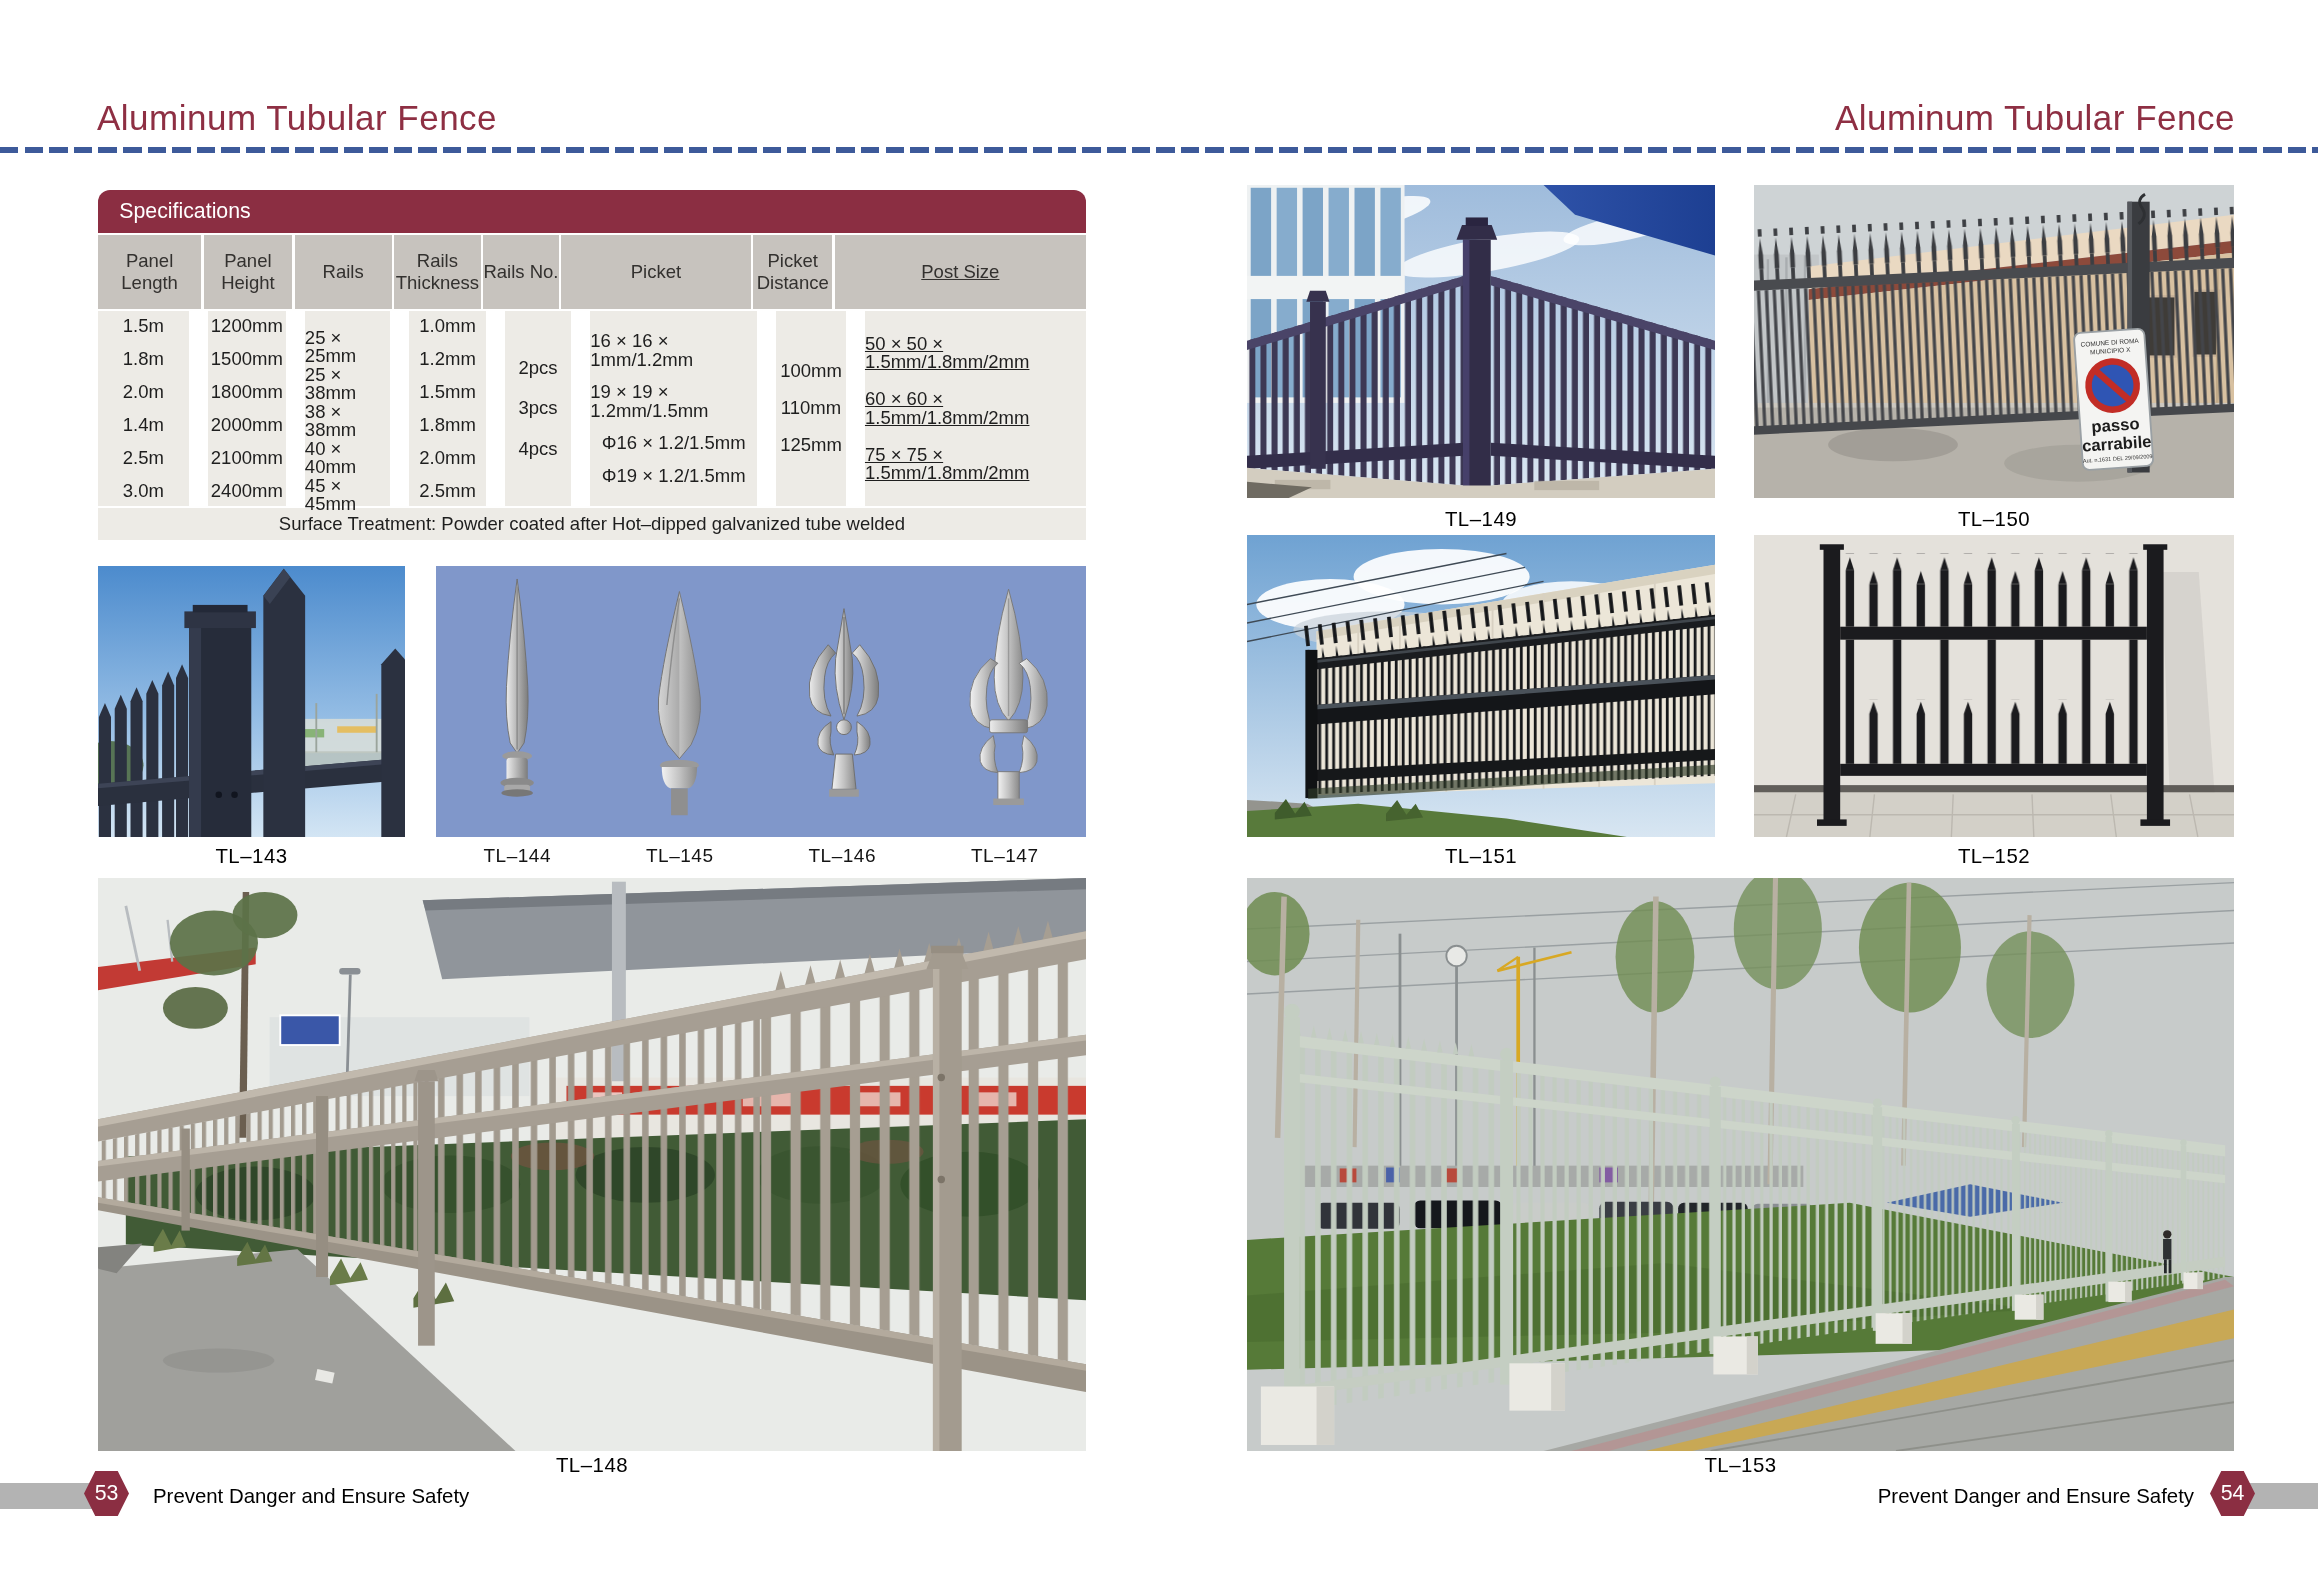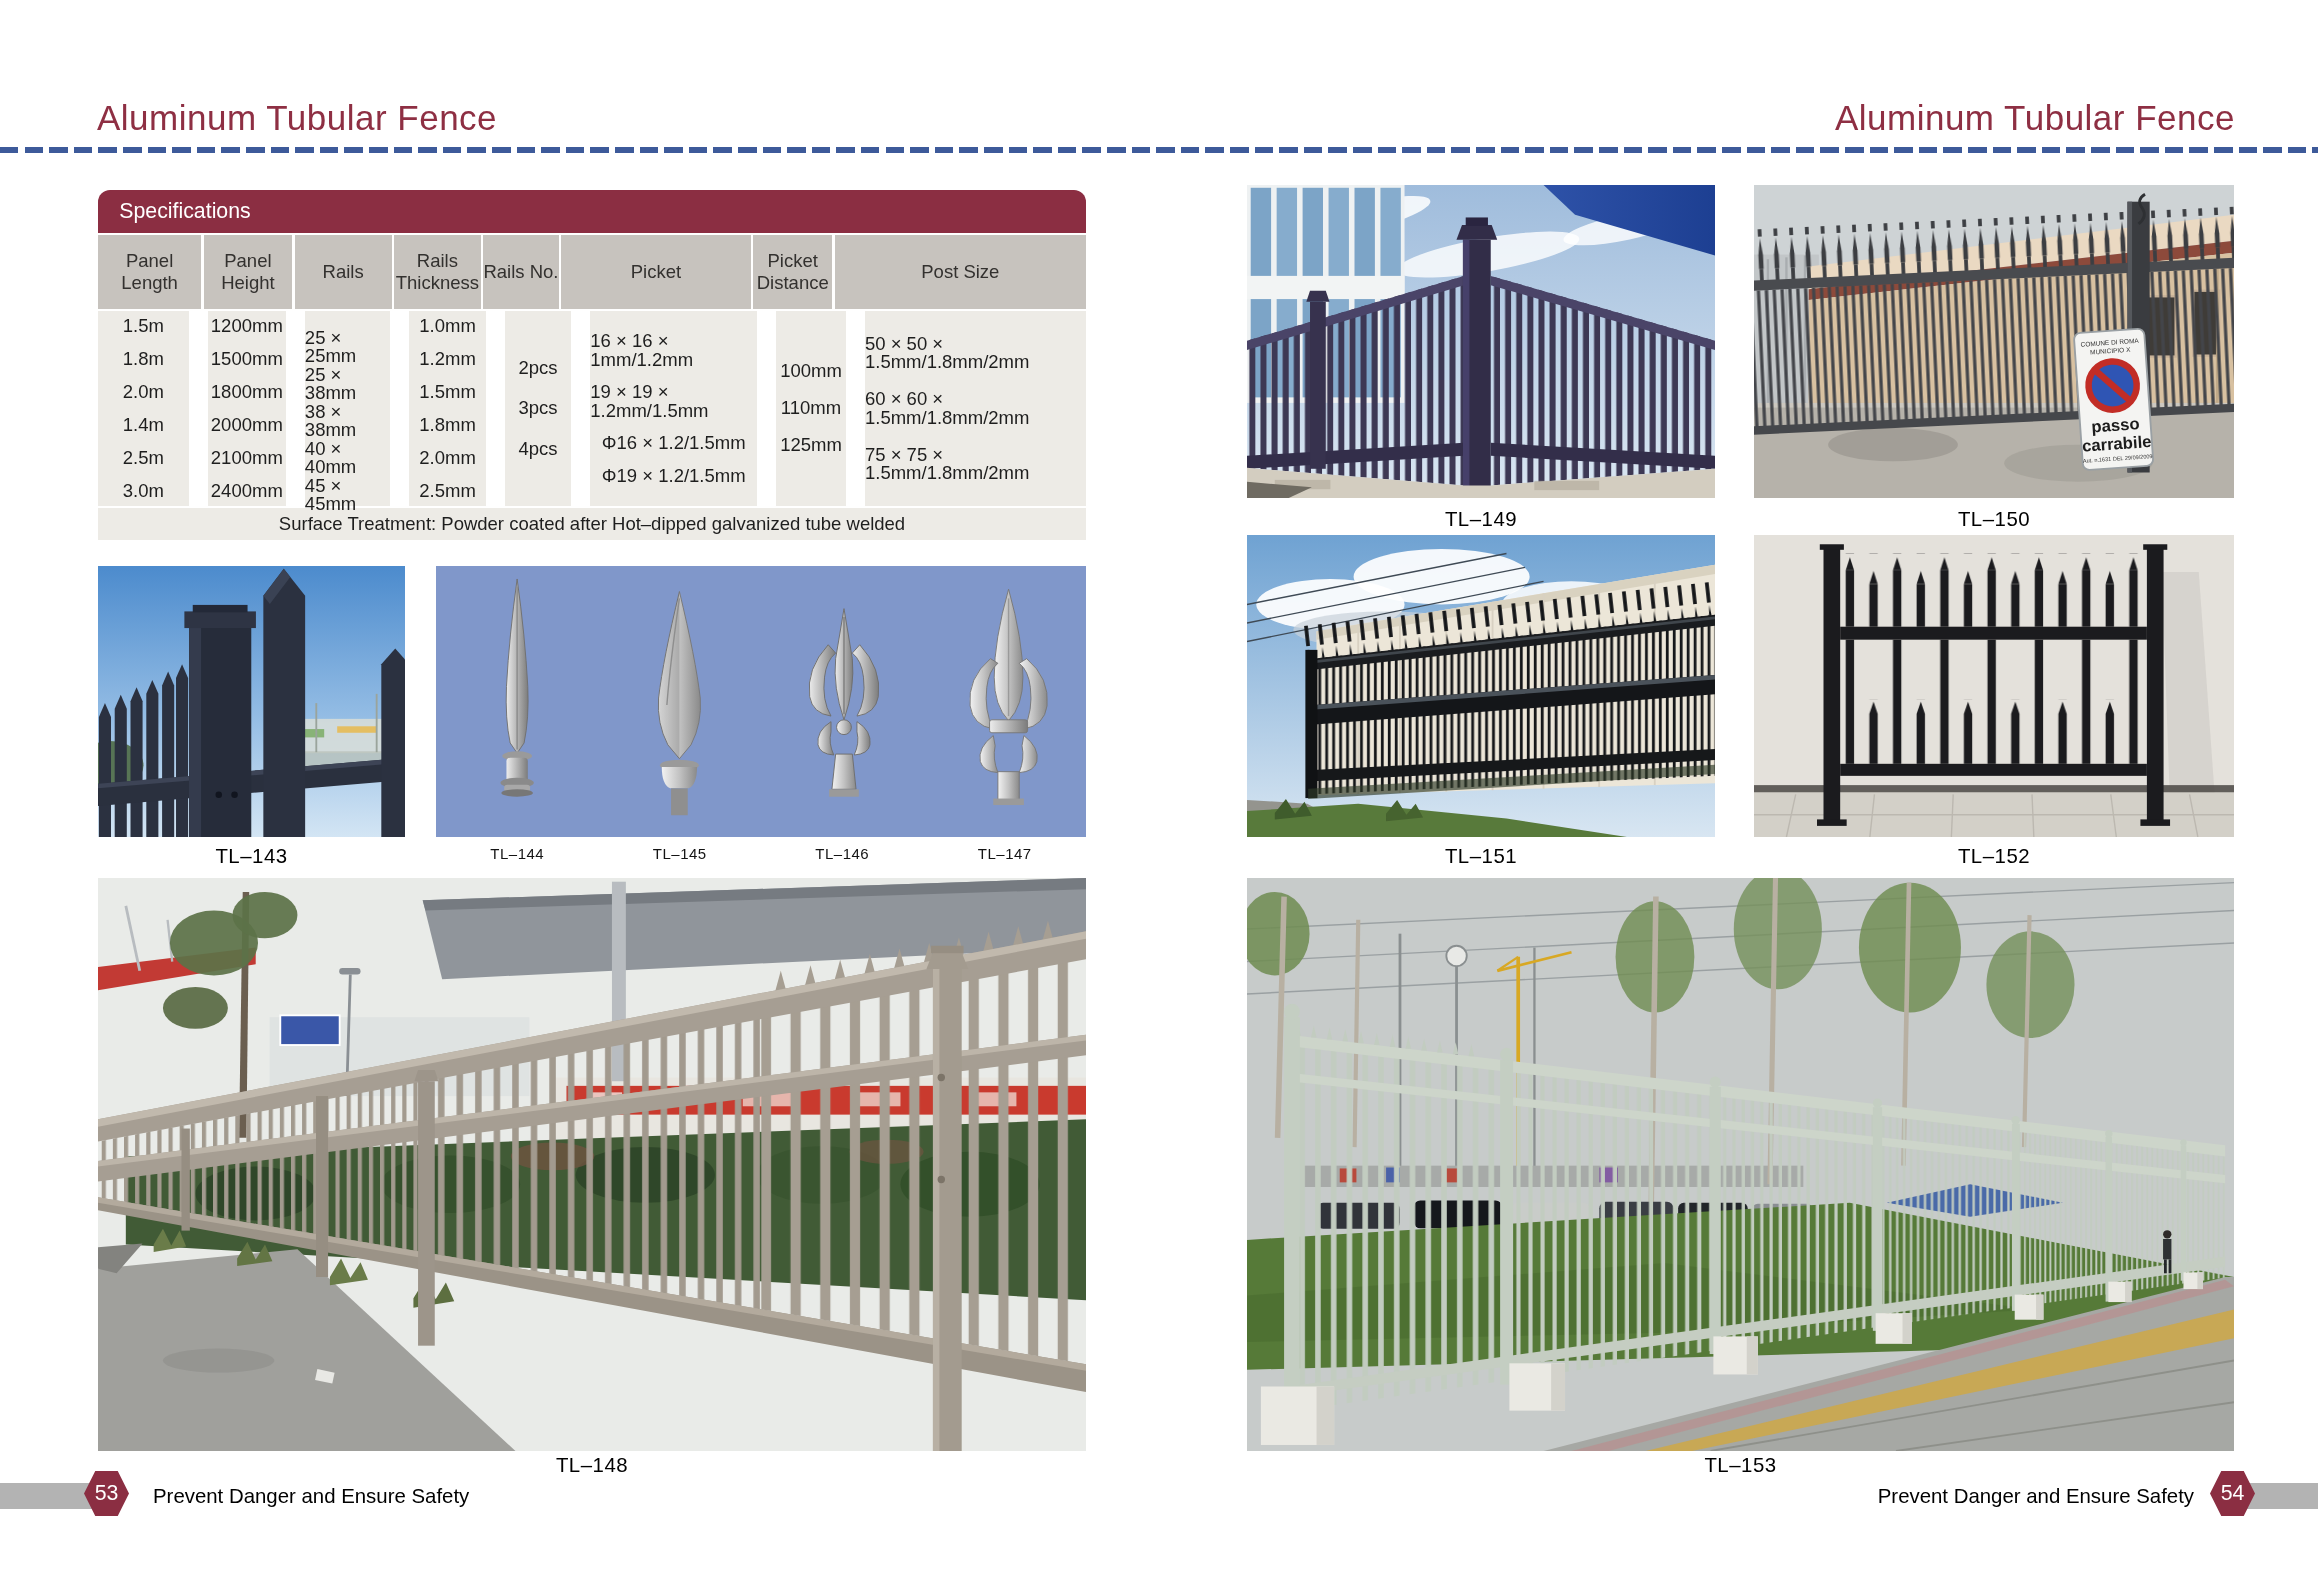--- a/index.html
+++ b/index.html
@@ -14,33 +14,33 @@
   #spec{position:absolute;left:98px;top:190px;width:988px;}
   #spec-bar{height:43px;background:#8b2e42;border-radius:12px 12px 0 0;display:flex;align-items:center;
     padding-left:21.3px;box-sizing:border-box;color:#fff;font-size:21.3px;}
   .trow{display:flex;gap:2.3px;background:#fff;}
   .head{margin-top:1.9px;}
   .cell{box-sizing:border-box;display:flex;flex-direction:column;align-items:center;font-size:18.5px;color:#1e1e1e;}
   .head .cell{background:#c7c3be;height:74px;justify-content:center;text-align:center;line-height:1.18;color:#33312f;}
   .body{margin-top:2.3px;gap:19px;}
   .body .cell{background:#edebe6;height:195px;line-height:1;}
   .c1{flex:221 0 0;} .c2{flex:190 0 0;} .c3{flex:208 0 0;} .c4{flex:186 0 0;}
-  .c5{flex:162 0 0;} .c6{flex:406 0 0;} .c7{flex:170 0 0;} .c8{flex:538 0 0;}
+  .c5{flex:162 0 0;} .c6{flex:406 0 0;} .c7{flex:170 0 0;} .c8{flex:538 0 0;text-decoration:underline;}
   .v6{justify-content:space-between;padding:5.6px 0;}
   .v5{justify-content:space-between;padding:17.6px 0;}
   .vc{justify-content:center;}
   .g44{gap:22px;} .g30{gap:14px;} .g40{gap:18.5px;}
   #spec-note{margin-top:2.3px;height:32px;background:#edebe6;display:flex;align-items:center;justify-content:center;
     font-size:18.5px;color:#1e1e1e;}
   
   .ph{position:absolute;overflow:hidden;background:#d8d8d8;}
   .ph svg{display:block;width:100%;height:100%;}
   .cap{position:absolute;font-size:20.4px;color:#000000;text-align:center;letter-spacing:0.5px;}
   #caps-finials{position:absolute;left:436px;top:845px;width:650px;display:flex;}
-  #caps-finials span{flex:1;text-align:center;font-size:15px;color:#141414;letter-spacing:0.5px;}
+  #caps-finials span{flex:1;text-align:center;font-size:19px;color:#141414;letter-spacing:0.5px;}
   
   .fbar{position:absolute;top:1483px;height:26px;background:#b3b3b3;}
   .hex{position:absolute;top:1471px;width:45px;height:45px;background:#8b2e42;color:#fff;
     display:flex;align-items:center;justify-content:center;font-size:21.3px;
     clip-path:polygon(0% 50%,25% 0%,75% 0%,100% 50%,75% 100%,25% 100%);}
   .slogan{position:absolute;top:1483px;height:26px;display:flex;align-items:center;font-size:20.4px;color:#000;}
 </style>
 </head>
 <body>
 

